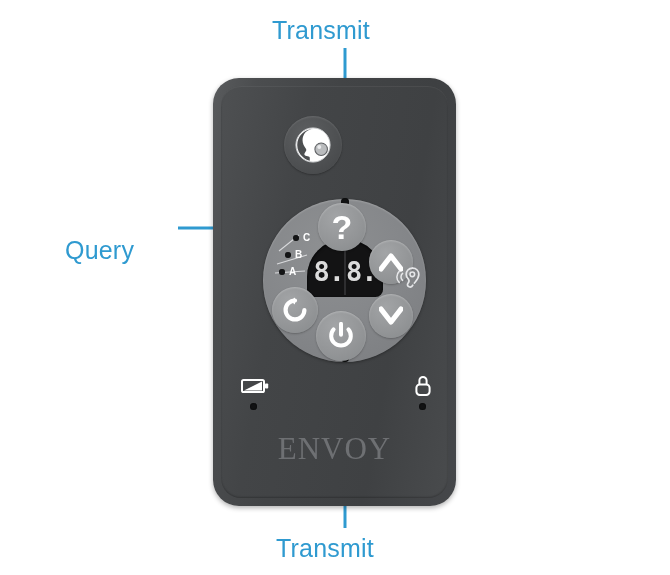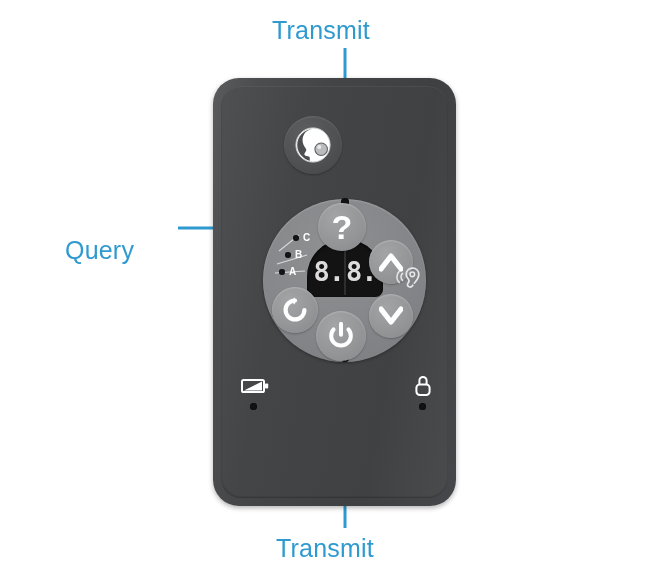--- a/index.html
+++ b/index.html
@@ -272,17 +272,20 @@
         </svg>
         <span class="led" id="led-battery"></span>
 
         <svg id="lock-icon" viewBox="0 0 20 22">
           <path d="M6.4 9.6 L6.4 5.6 A3.6 3.6 0 0 1 13.6 5.6 L13.6 9.6" fill="none" stroke="#ffffff" stroke-width="2"></path>
           <rect x="3.4" y="9.4" width="13.2" height="10.6" rx="3.4" fill="none" stroke="#ffffff" stroke-width="2"></rect>
         </svg>
         <span class="led" id="led-lock"></span>
       </div>
 
+      <div id="brand">
+        <span id="brand-name">ENVOY</span>
+      </div>
 
     </div>
   </div>
 
 </div>
 
 </body></html>

